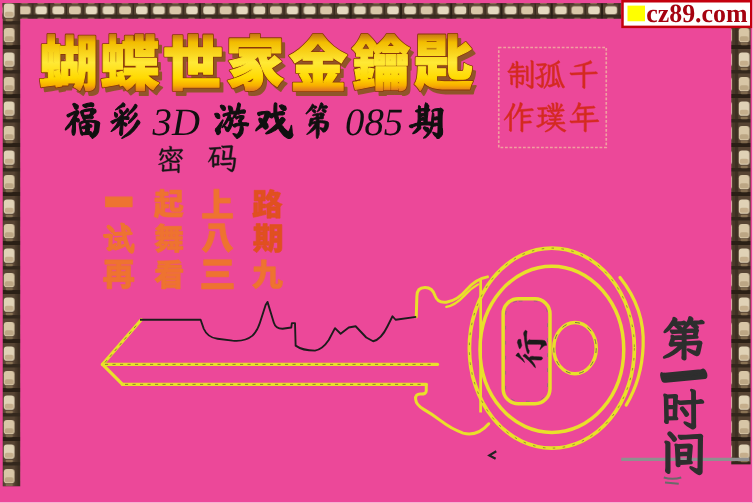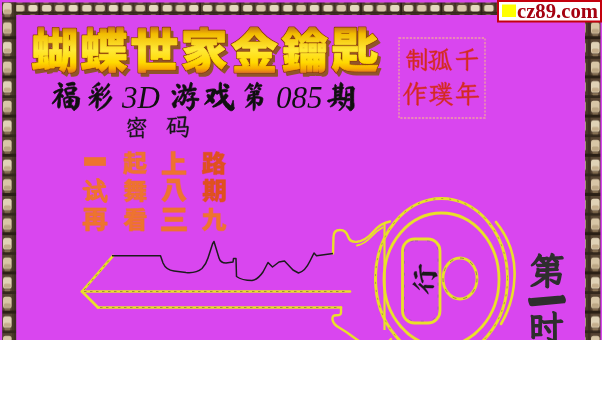--- a/index.html
+++ b/index.html
@@ -1,14 +1,14 @@
 <!DOCTYPE html>
 <html><head><meta charset="utf-8"><title>page</title><style>
 html,body{margin:0;padding:0;background:#fff;}
-#page{position:relative;width:602px;height:340px;background:#d946ef;overflow:hidden;font-family:"Liberation Sans",sans-serif;}
+#page{position:relative;width:602px;height:402px;background:#ec4899;overflow:hidden;font-family:"Liberation Sans",sans-serif;}
 </style></head><body>
 <div id="page">
 <svg width="602" height="402" viewBox="0 0 602 402">
 <defs>
 <linearGradient id="gold" x1="0" y1="0" x2="0" y2="1">
           <stop offset="0" stop-color="#e07820"></stop>
           <stop offset="0.09" stop-color="#f8ae00"></stop>
           <stop offset="0.22" stop-color="#ffd900"></stop>
           <stop offset="0.50" stop-color="#ffe936"></stop>
           <stop offset="0.86" stop-color="#f2bc00"></stop>

